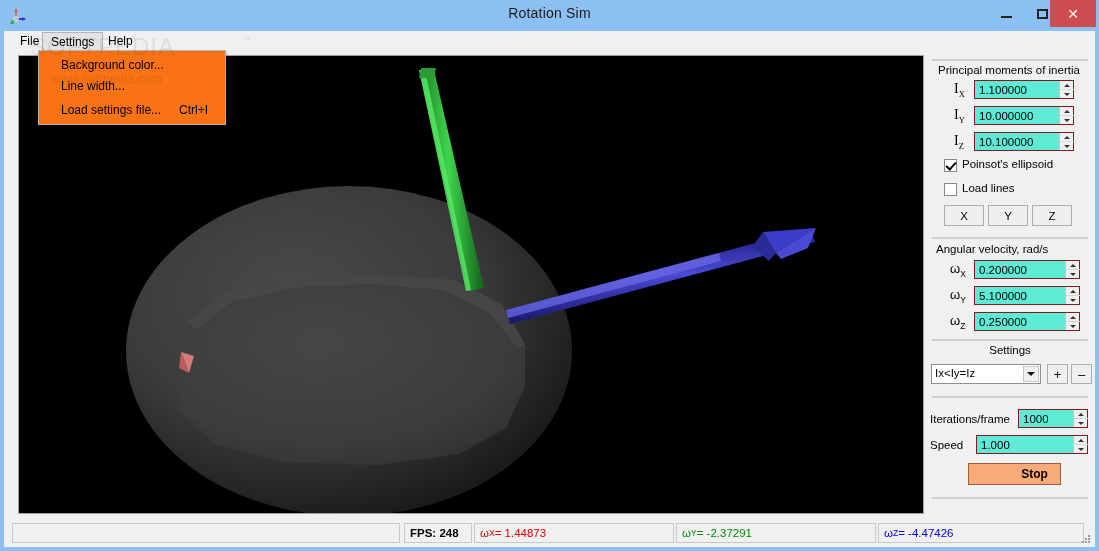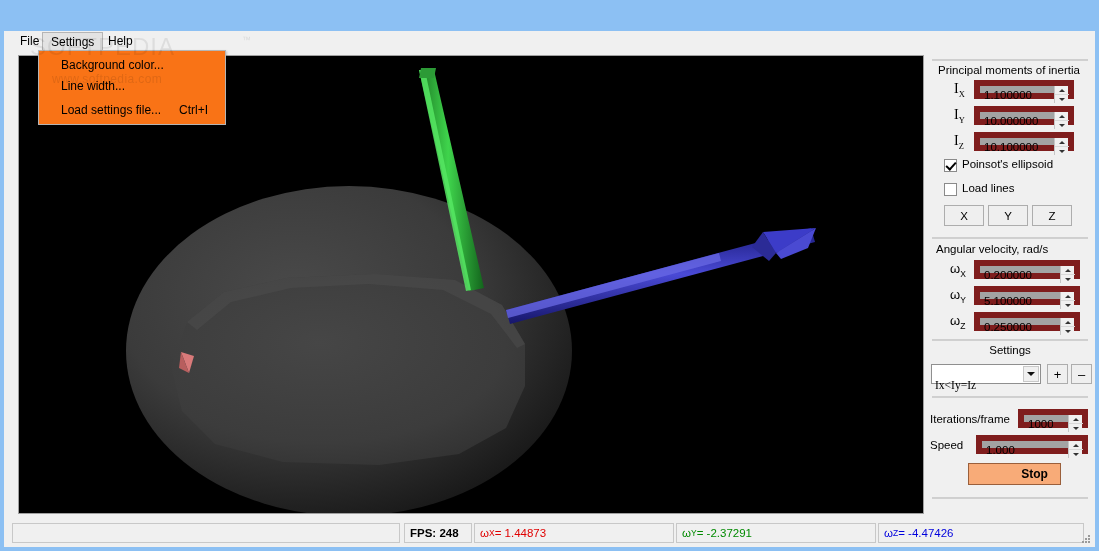--- a/index.html
+++ b/index.html
@@ -98,21 +98,21 @@
   #panel{
     position:absolute;left:926px;top:24px;width:160px;height:487px;
   }
   .sep{position:absolute;left:2px;width:156px;height:1px;background:#d0d0d0;border-top:1px solid #cfcfcf;}
   .grp-label{position:absolute;font-size:11.5px;color:#000;white-space:nowrap;}
   .sub{font-size:8.5px;vertical-align:sub;}
   .axis-lbl{
     position:absolute;font-size:14px;color:#000;font-family:"Liberation Serif",serif;
   }
   .spin{
-    position:absolute;height:19px;background:#a3a3a3;border:6px solid #7f1d1d;box-sizing:border-box;
+    position:absolute;height:19px;background:#5eead4;border:1px solid #7f1d1d;box-sizing:border-box;
   }
   .spin input{
     position:absolute;left:0;top:0;height:17px;border:0;outline:0;background:transparent;
     font-family:"Liberation Sans",sans-serif;font-size:11.5px;color:#000;padding-left:4px;
     box-sizing:border-box;
   }
   .spin-btns{
     position:absolute;right:0;top:0;width:14px;height:17px;
     background:#f0f0f0;border-left:1px solid #c6c6c6;box-sizing:border-box;
   }
@@ -139,21 +139,21 @@
   .axbtn{
     position:absolute;top:0;width:40px;height:21px;background:#efefef;
     border:1px solid #adadad;box-sizing:border-box;
     font-size:11.5px;color:#000;display:flex;align-items:center;justify-content:center;
   }
 
   #combo{
     position:absolute;left:0;top:0;width:110px;height:20px;background:#fff;
     border:1px solid #8f8f8f;box-sizing:border-box;
   }
-  #combo-text{position:absolute;left:3px;top:14px;font-size:11.5px;color:#000;font-family:Liberation Serif, serif;text-align:right;}
+  #combo-text{position:absolute;left:3px;top:2px;font-size:11.5px;color:#000;font-family:Liberation Sans, sans-serif;text-align:right;}
   #combo-arrow{
     position:absolute;right:1px;top:1px;width:16px;height:16px;background:#f0f0f0;
     border:1px solid #c8c8c8;box-sizing:border-box;display:flex;align-items:center;justify-content:center;
   }
   .tri-dn-big{width:0;height:0;border-left:4px solid transparent;border-right:4px solid transparent;border-top:4px solid #111;}
   .pmbtn{
     position:absolute;top:0;width:21px;height:20px;background:#efefef;border:1px solid #adadad;
     box-sizing:border-box;font-size:13px;color:#000;display:flex;align-items:center;justify-content:center;
   }
 
@@ -179,20 +179,44 @@
   #sb-wz{left:874px;width:206px;color:#0000dd;}
   .sb-sub{font-size:8.5px;vertical-align:sub;}
   #grip{position:absolute;right:3px;bottom:2px;width:12px;height:12px;}
   .grip-dot{position:absolute;width:2px;height:2px;background:#9a9a9a;}
 </style>
 </head>
 <body>
 
 <div id="window">
 
+  <div id="titlebar">
+    <div id="app-icon">
+      <svg width="20" height="20" viewBox="0 0 20 20">
+        <line x1="8" y1="13" x2="8" y2="3" stroke="#e06666" stroke-width="2"></line>
+        <path d="M8 2 L6 6 L10 6 Z" fill="#e06666"></path>
+        <line x1="8" y1="13" x2="3" y2="17" stroke="#3aa34a" stroke-width="2"></line>
+        <path d="M2 18 L5 15 L6 18 Z" fill="#3aa34a"></path>
+        <line x1="8" y1="13" x2="17" y2="13" stroke="#3a3ad0" stroke-width="2"></line>
+        <path d="M18 13 L14 11 L14 15 Z" fill="#3a3ad0"></path>
+        <circle cx="8" cy="13" r="3" fill="#cfd8dc" opacity="0.8"></circle>
+      </svg>
+    </div>
+    <div id="title-text">Rotation Sim</div>
+
+    <div class="winbtn" id="btn-min">
+      <div class="glyph-min"></div>
+    </div>
+    <div class="winbtn" id="btn-max">
+      <div class="glyph-max"></div>
+    </div>
+    <div class="winbtn" id="btn-close">
+      <div class="glyph-close">✕</div>
+    </div>
+  </div>
 
   <div id="client">
 
     <div id="menubar">
       <div class="menu-item" id="menu-file">File</div>
       <div class="menu-item" id="menu-settings">Settings</div>
       <div class="menu-item" id="menu-help">Help</div>
     </div>
 
     <div id="viewport-frame">

